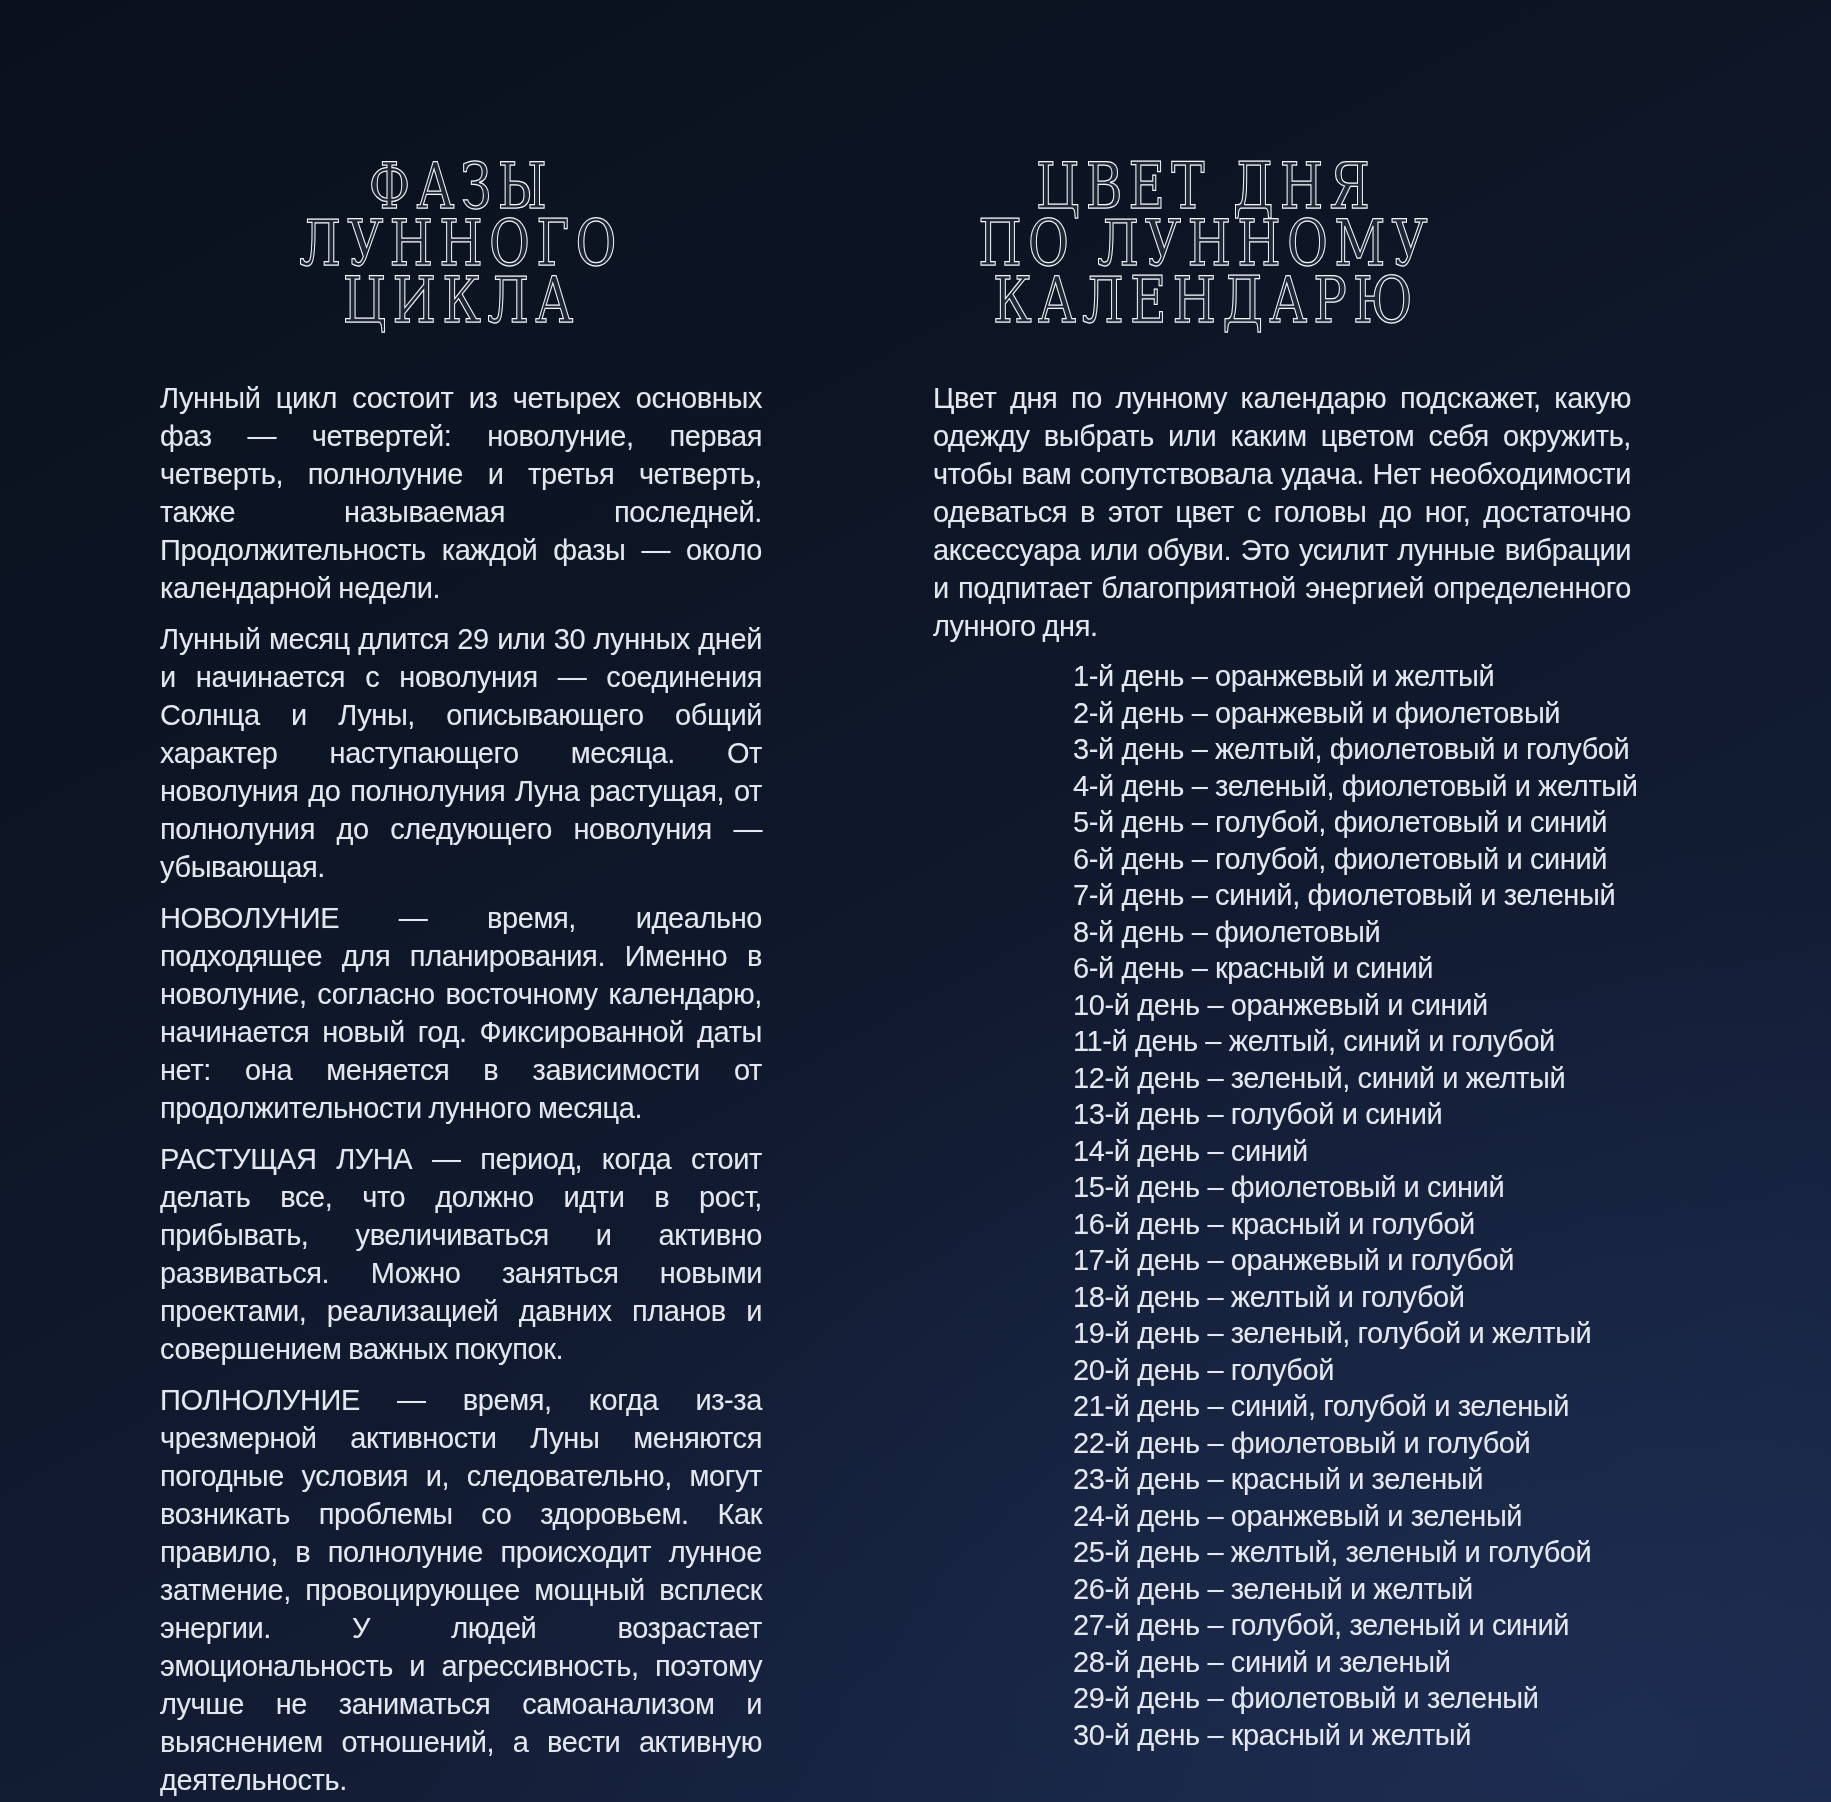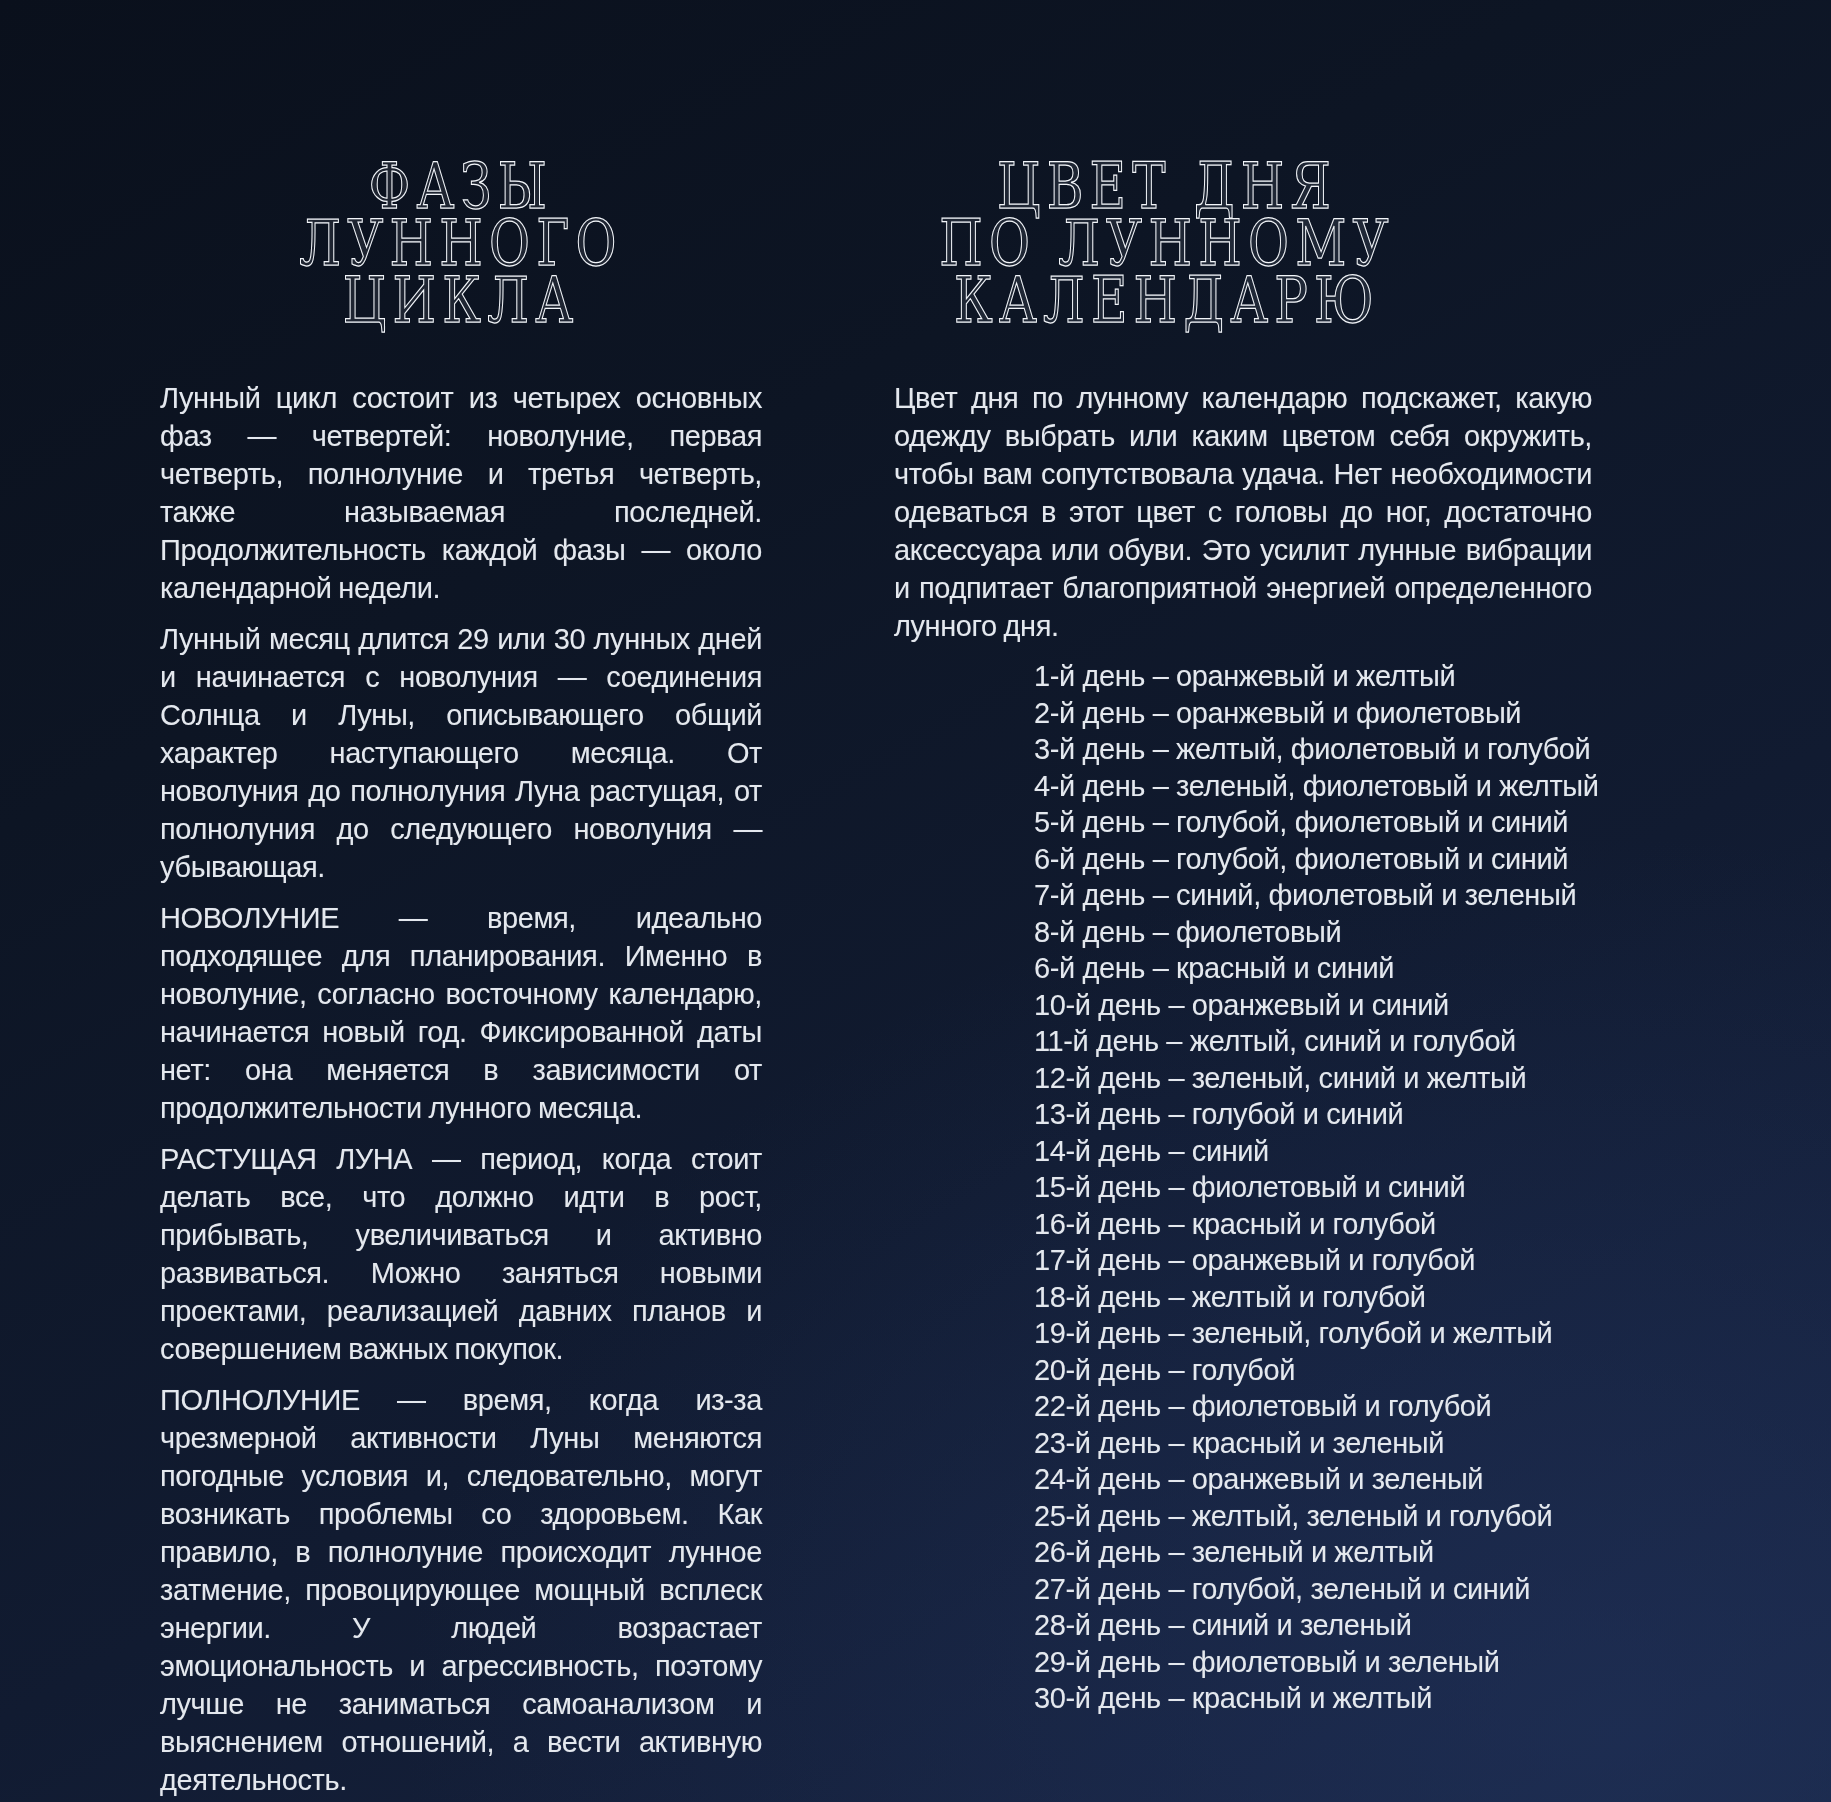--- a/index.html
+++ b/index.html
@@ -19,21 +19,21 @@
   .page {
     position: absolute;
     inset: 0;
     text-decoration: underline;
   }
   .col {
     position: absolute;
     top: 158px;
   }
   .col-left  { left: 160px;  width: 602px; }
-  .col-right { left: 894px;  width: 698px; }
+  .col-right { left: 933px;  width: 698px; }
 
   .title {
     font-family: "DejaVu Serif", "Liberation Serif", serif;
     font-weight: 400;
     font-size: 64px;
     line-height: 57px;
     letter-spacing: 8px;
     text-align: center;
     color: #f2f5f9;
     -webkit-text-fill-color: rgba(255,255,255,0.08);
@@ -140,20 +140,21 @@
         <div class="day">16-й день – красный и голубой</div>
 
         <div class="day">17-й день – оранжевый и голубой</div>
 
         <div class="day">18-й день – желтый и голубой</div>
 
         <div class="day">19-й день – зеленый, голубой и желтый</div>
 
         <div class="day">20-й день – голубой</div>
 
+        <div class="day">21-й день – синий, голубой и зеленый</div>
 
         <div class="day">22-й день – фиолетовый и голубой</div>
 
         <div class="day">23-й день – красный и зеленый</div>
 
         <div class="day">24-й день – оранжевый и зеленый</div>
 
         <div class="day">25-й день – желтый, зеленый и голубой</div>
 
         <div class="day">26-й день – зеленый и желтый</div>

